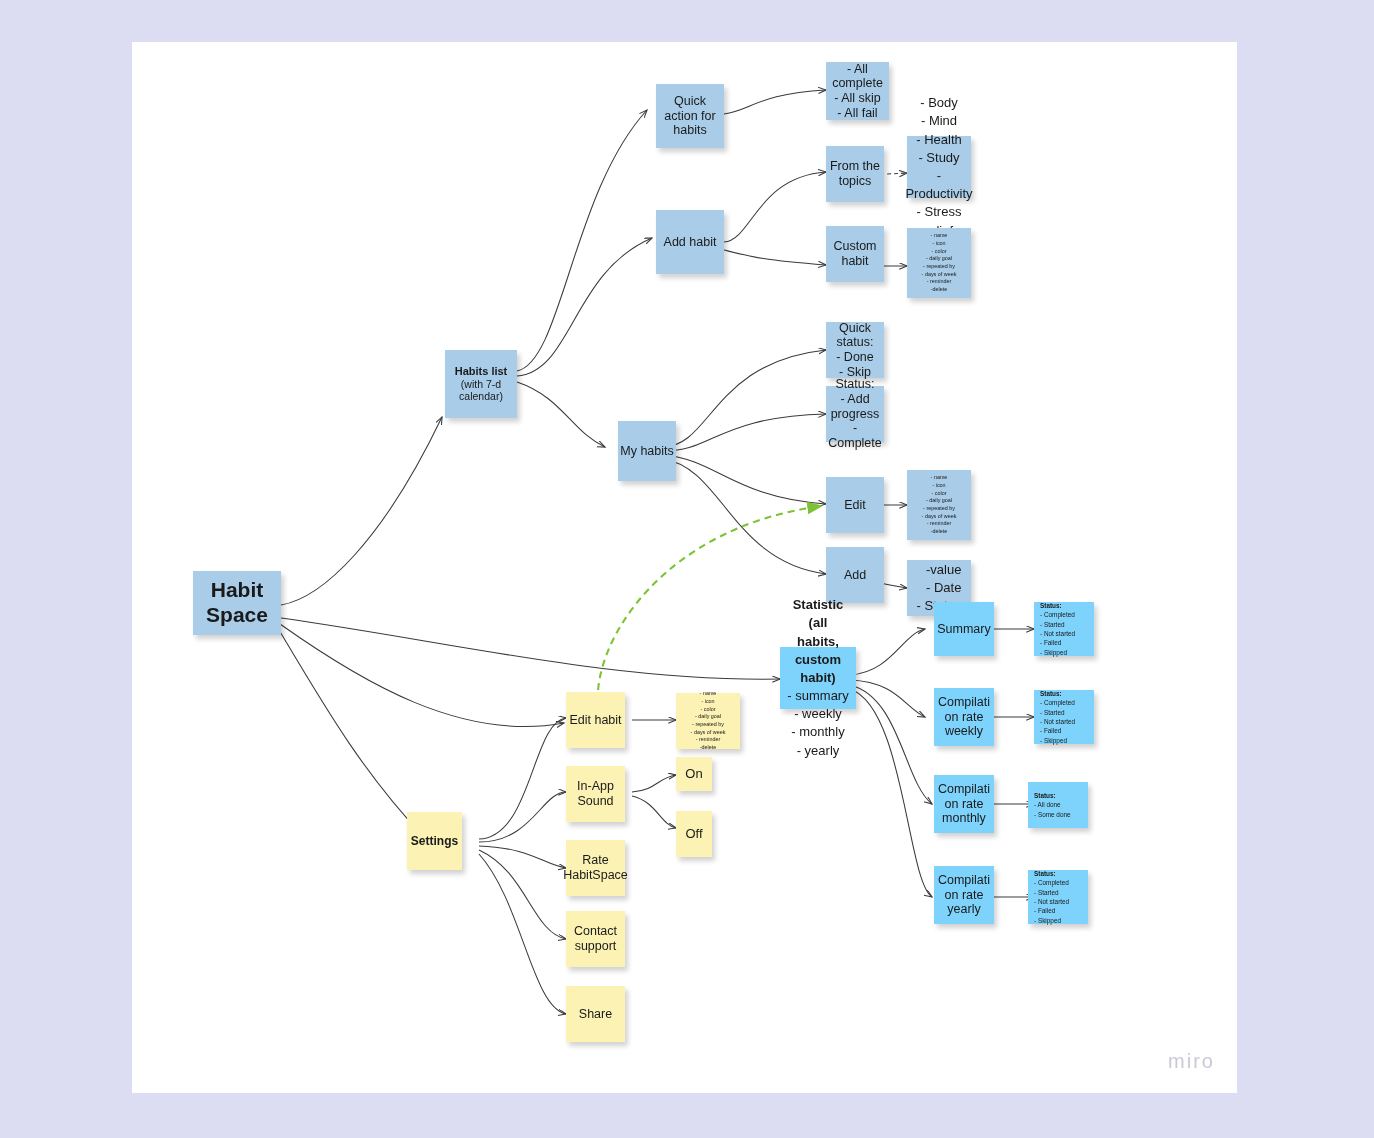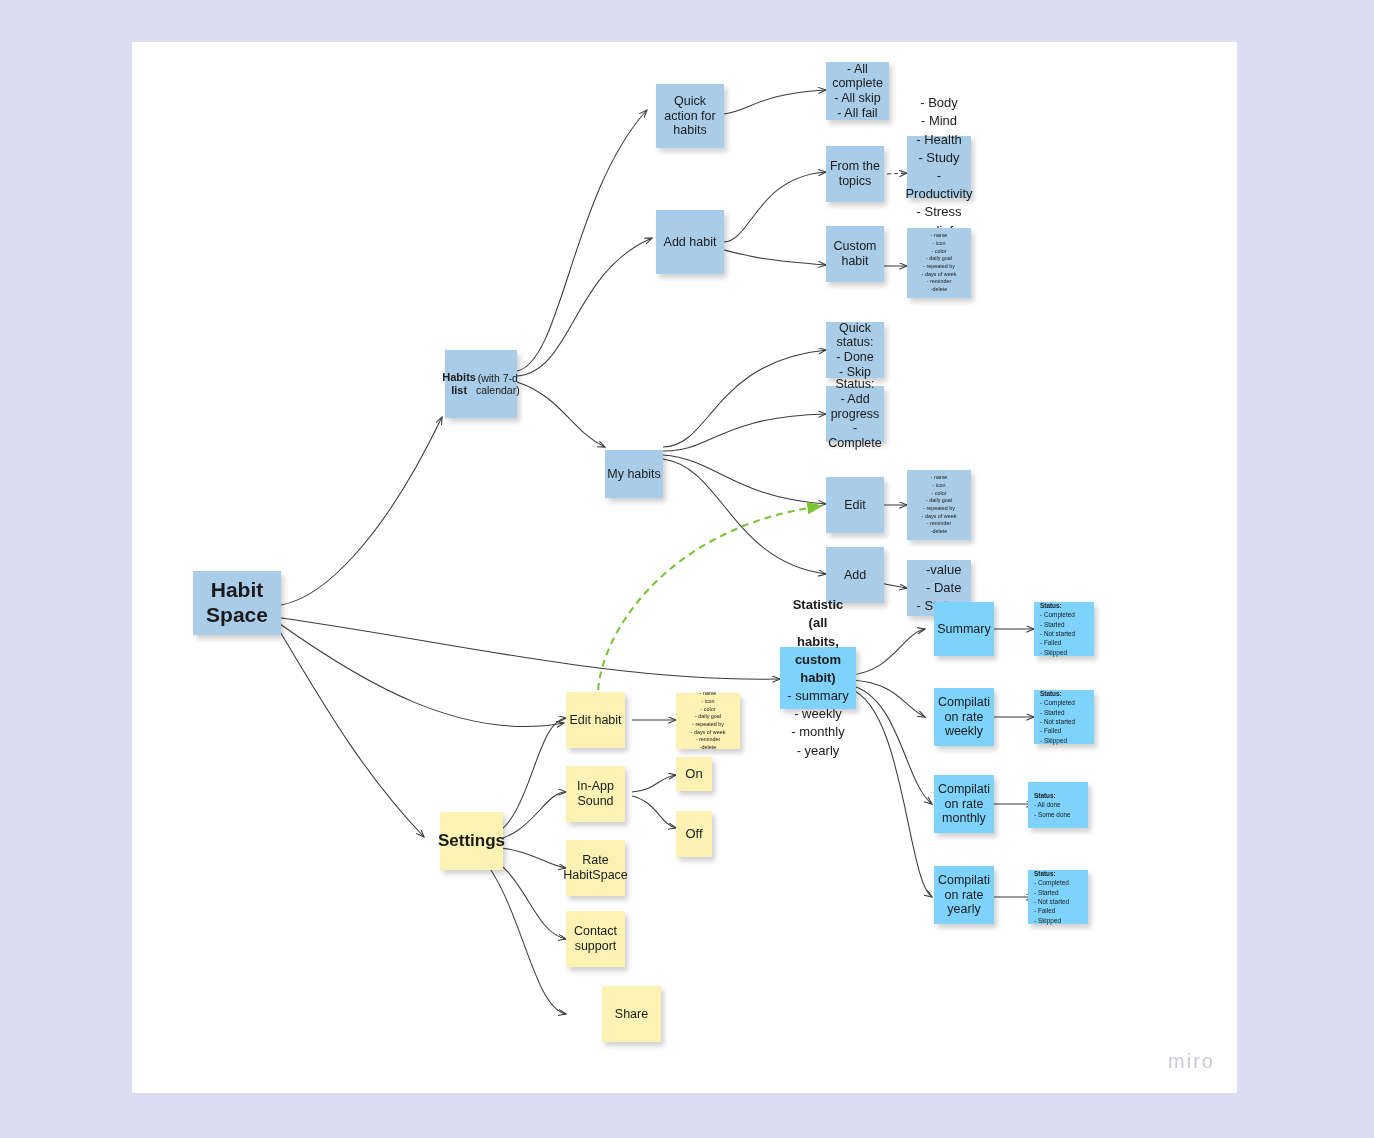--- a/index.html
+++ b/index.html
@@ -131,21 +131,21 @@
         <path d="M500,750 C 525,748 525,736 544,733"></path>
         <path d="M500,754 C 525,760 528,782 544,786"></path>
       </g>
 
       <path d="M466,660 C 462,600 530,485 690,464" fill="none" stroke="#7cc336" stroke-width="2.1" stroke-dasharray="7 5" marker-end="url(#ahg)" marker-start="url(#ahgs)"></path>
     </svg>
 
     <div class="note blue t-root" style="left:61px; top:529px; width:88px; height:64px;">Habit
 Space</div>
 
-    <div class="note blue" style="left:313px; top:308px; width:72px; height:68px; flex-direction:row;">
+    <div class="note blue" style="left:313px; top:308px; width:72px; height:68px; flex-direction:column;">
       <span class="t-mainb">Habits list</span>
       <span class="t-small">(with 7-d
 calendar)</span>
     </div>
 
     <div class="note blue t-main" style="left:524px; top:42px; width:68px; height:64px;">Quick
 action for
 habits</div>
 
     <div class="note blue t-main" style="left:694px; top:20px; width:63px; height:58px;">- All
@@ -170,21 +170,21 @@
 
     <div class="note blue t-tiny" style="left:775px; top:186px; width:64px; height:70px;">- name
 - icon
 - color
 - daily goal
 - repeated by
 - days of week
 - reminder
 -delete</div>
 
-    <div class="note blue t-main" style="left:473px; top:379px; width:58px; height:48px;margin-top:29px;">My habits</div>
+    <div class="note blue t-main" style="left:486px; top:379px; width:58px; height:60px;">My habits</div>
 
     <div class="note blue t-main" style="left:694px; top:280px; width:58px; height:56px;">Quick
 status:
 - Done
 - Skip</div>
 
     <div class="note blue t-main" style="left:694px; top:344px; width:58px; height:56px;">Status:
 - Add
 progress
 - Complete</div>
@@ -199,21 +199,21 @@
 - days of week
 - reminder
 -delete</div>
 
     <div class="note blue t-main" style="left:694px; top:505px; width:58px; height:56px;">Add</div>
 
     <div class="note blue t-mini" style="left:775px; top:518px; width:64px; height:56px;text-align:right;">-value
 - Date
 - Status</div>
 
-    <div class="note yellow t-mainb" style="left:308px; top:770px; width:63px; height:58px; font-size:17px;">Settings</div>
+    <div class="note yellow t-mainb" style="left:275px; top:770px; width:55px; height:58px; font-size:12px;">Settings</div>
 
     <div class="note yellow t-main" style="left:434px; top:650px; width:59px; height:56px;">Edit habit</div>
 
     <div class="note yellow t-tiny" style="left:544px; top:651px; width:64px; height:56px;">- name
 - icon
 - color
 - daily goal
 - repeated by
 - days of week
 - reminder
@@ -225,21 +225,21 @@
     <div class="note yellow t-mini" style="left:544px; top:715px; width:36px; height:34px;">On</div>
 
     <div class="note yellow t-mini" style="left:544px; top:769px; width:36px; height:46px;">Off</div>
 
     <div class="note yellow t-main" style="left:434px; top:798px; width:59px; height:56px;">Rate
 HabitSpace</div>
 
     <div class="note yellow t-main" style="left:434px; top:869px; width:59px; height:56px;">Contact
 support</div>
 
-    <div class="note yellow t-main" style="left:434px; top:944px; width:59px; height:56px;margin-left:36px;">Share</div>
+    <div class="note yellow t-main" style="left:434px; top:944px; width:59px; height:56px;">Share</div>
 
     <div class="note green" style="left:648px; top:605px; width:76px; height:62px; flex-direction:column;">
       <span class="t-mini" style="font-weight:bold;">Statistic (all
 habits, custom
 habit)</span>
       <span class="t-mini">- summary
 - weekly
 - monthly
 - yearly</span>
     </div>

